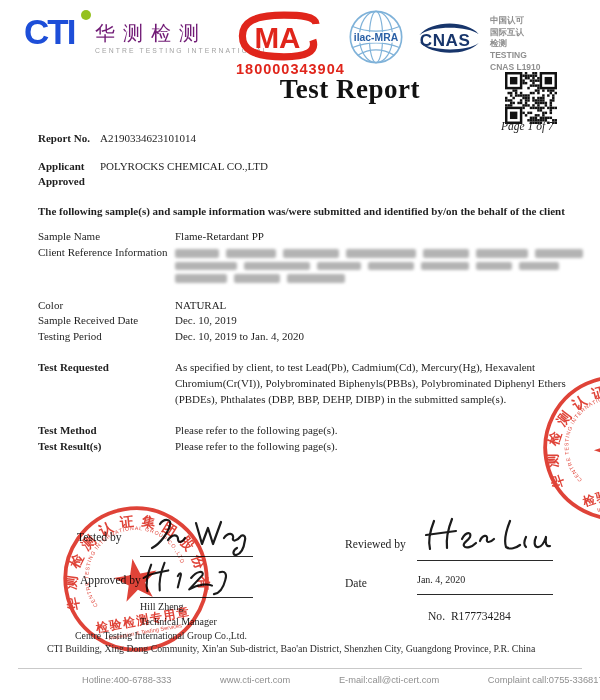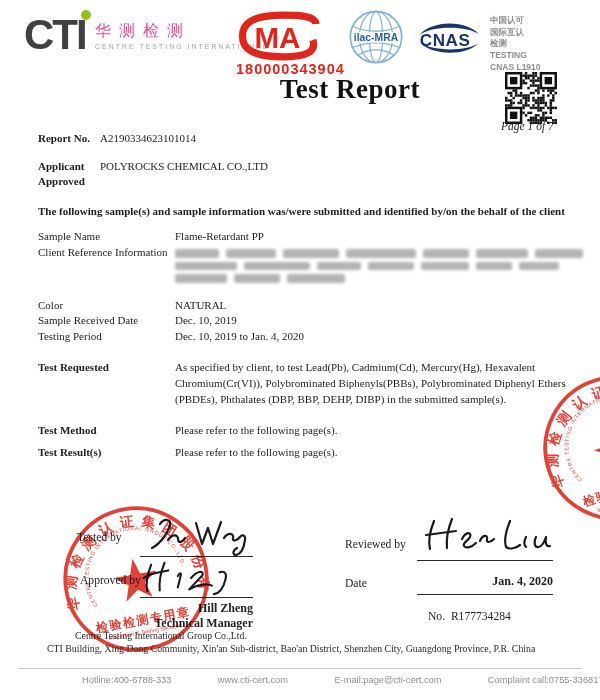--- a/index.html
+++ b/index.html
@@ -5,50 +5,50 @@
   html,body{margin:0;padding:0;background:#e8e8e8;}
   #doc{
     position:relative;width:600px;height:700px;background:#ffffff;
     font-family:"Liberation Serif","DejaVu Serif",serif;color:#1f1f1f;
     overflow:hidden;margin:0 auto;
   }
   .abs{position:absolute;}
 
   
   .cti-word{font-family:"Liberation Sans","DejaVu Sans",sans-serif;font-weight:bold;
-    font-size:42px;letter-spacing:-2px;color:#404040;line-height:1;}
+    font-size:35px;letter-spacing:-2px;color:#1d4ed8;line-height:1;}
   .cti-dot{position:absolute;width:10px;height:10px;border-radius:50%;background:#95c11f;}
-  .cti-cn{font-family:"DejaVu Sans","Liberation Sans",sans-serif;font-size:16px;color:#ec4899;
+  .cti-cn{font-family:"DejaVu Sans","Liberation Sans",sans-serif;font-size:20px;color:#701a75;
     letter-spacing:8px;line-height:1;white-space:nowrap;}
   .cti-sub{font-family:"Liberation Sans","DejaVu Sans",sans-serif;font-size:6.8px;color:#a2a2a2;
     letter-spacing:2.1px;white-space:nowrap;}
   .cma-num{font-family:"Liberation Sans","DejaVu Sans",sans-serif;font-weight:bold;
     font-size:14.5px;color:#e0251b;letter-spacing:1px;}
   .report-title{font-size:27px;font-weight:bold;color:#111;letter-spacing:.5px;}
   .accred{font-family:"Liberation Sans","DejaVu Sans",sans-serif;font-size:8.5px;color:#8f8f8f;
     line-height:1.38;font-weight:bold;}
   .page-num{font-size:11.5px;}
 
   
   #flow{position:absolute;top:131px;left:38px;width:528px;font-size:11px;line-height:1.42;}
   .row{display:grid;grid-template-columns:62px 1fr;column-gap:0;}
   .row2{display:grid;grid-template-columns:137px 1fr;column-gap:0;}
   .lbl{font-weight:bold;}
   .mb12{margin-bottom:12px;} .mb14{margin-bottom:14px;} .mb10{margin-bottom:10px;}
-  .mb16{margin-bottom:16px;} .mb6{margin-bottom:6px;}
+  .mb16{margin-bottom:16px;} .mb6{margin-bottom:0;}
   .statement{font-weight:bold;}
 
   
   .blurline{display:flex;gap:7px;margin:4px 0 3px 0;filter:blur(1.6px);}
   .blurseg{height:8.5px;background:#9a9a9a;border-radius:2px;opacity:.75;}
 
   
   .sig-label{font-size:11.6px;}
   .sig-line{border-bottom:1.2px solid #2a2a2a;}
-  .sig-center{text-align:right;font-size:12px;font-weight:bold;}
+  .sig-center{text-align:left;font-size:10px;}
   .sig-svg path{fill:none;stroke:#1b1b1b;stroke-width:2.2;stroke-linecap:round;stroke-linejoin:round;}
 
   
   .stamp{mix-blend-mode:multiply;opacity:.92;}
 
   
   .company-line{font-size:9.8px;color:#2b2b2b;white-space:nowrap;}
   .footer-rule{border-top:1px solid #c9c9c9;width:564px;}
   .footer-bar{display:flex;justify-content:space-between;width:532px;
     font-family:"Liberation Sans","DejaVu Sans",sans-serif;font-size:9.3px;color:#8f8f8f;white-space:nowrap;}
@@ -426,17 +426,17 @@
   </svg>
 
   <div class="abs company-line" style="left:75px;top:630px;">Centre Testing International Group Co.,Ltd.</div>
   <div class="abs company-line" style="left:47px;top:643px;">CTI Building, Xing Dong Community, Xin'an Sub-district, Bao'an District, Shenzhen City, Guangdong Province, P.R. China</div>
 
   <div class="abs footer-rule" style="left:18px;top:668px;"></div>
 
   <div class="abs footer-bar" style="left:35px;top:675px;padding-left:47px;">
     <span>Hotline:400-6788-333</span>
     <span>www.cti-cert.com</span>
-    <span>E-mail:page@cti-cert.com</span>
+    <span>E-mail:call@cti-cert.com</span>
     <span>Complaint call:0755-33681700</span>
   </div>
 
 </div>
 
 </body></html>

